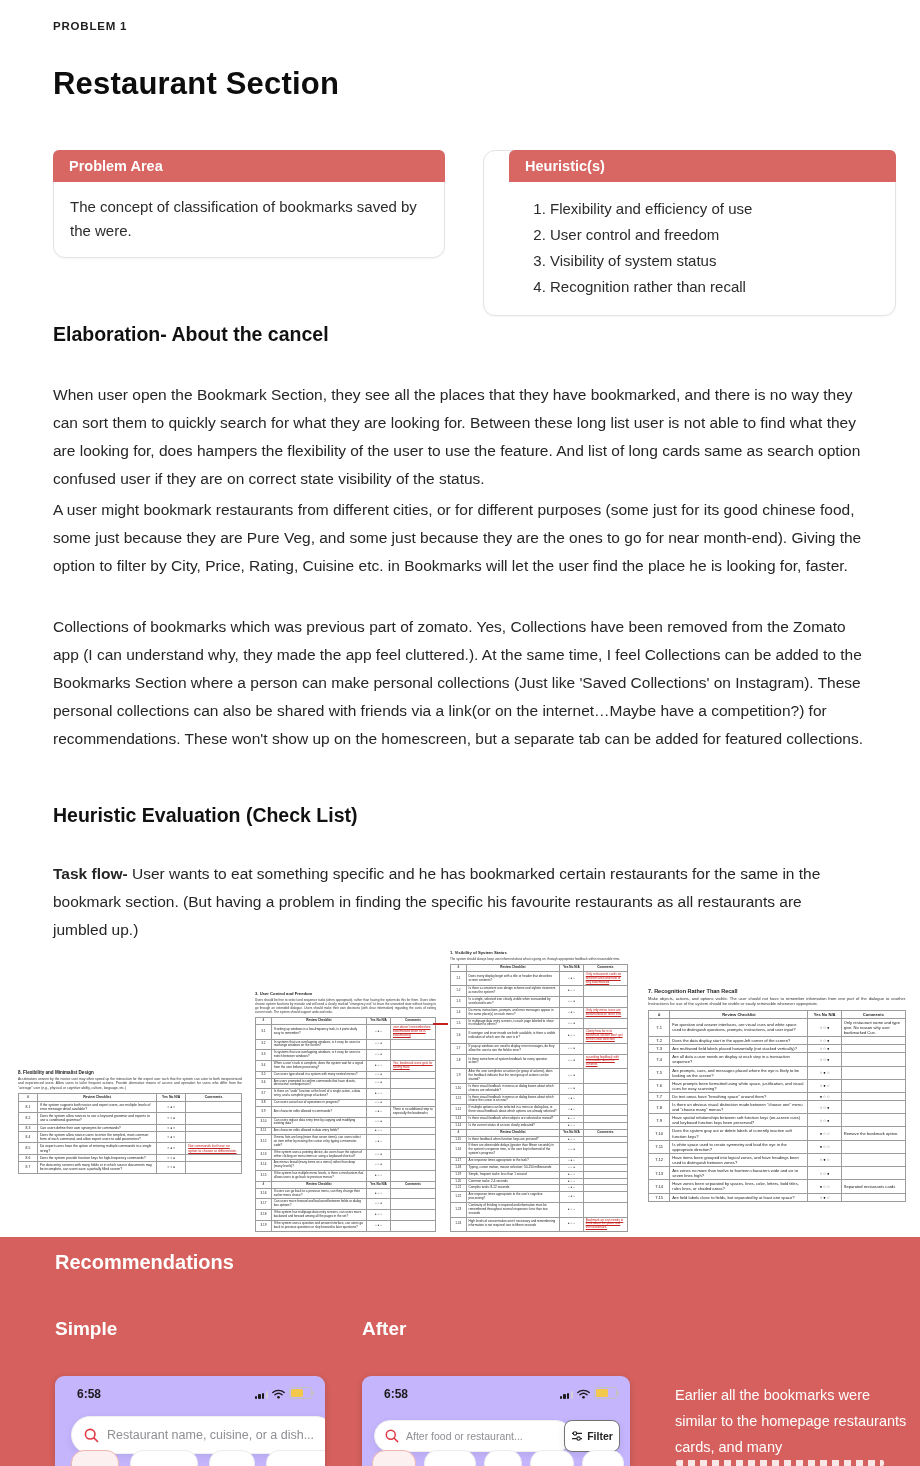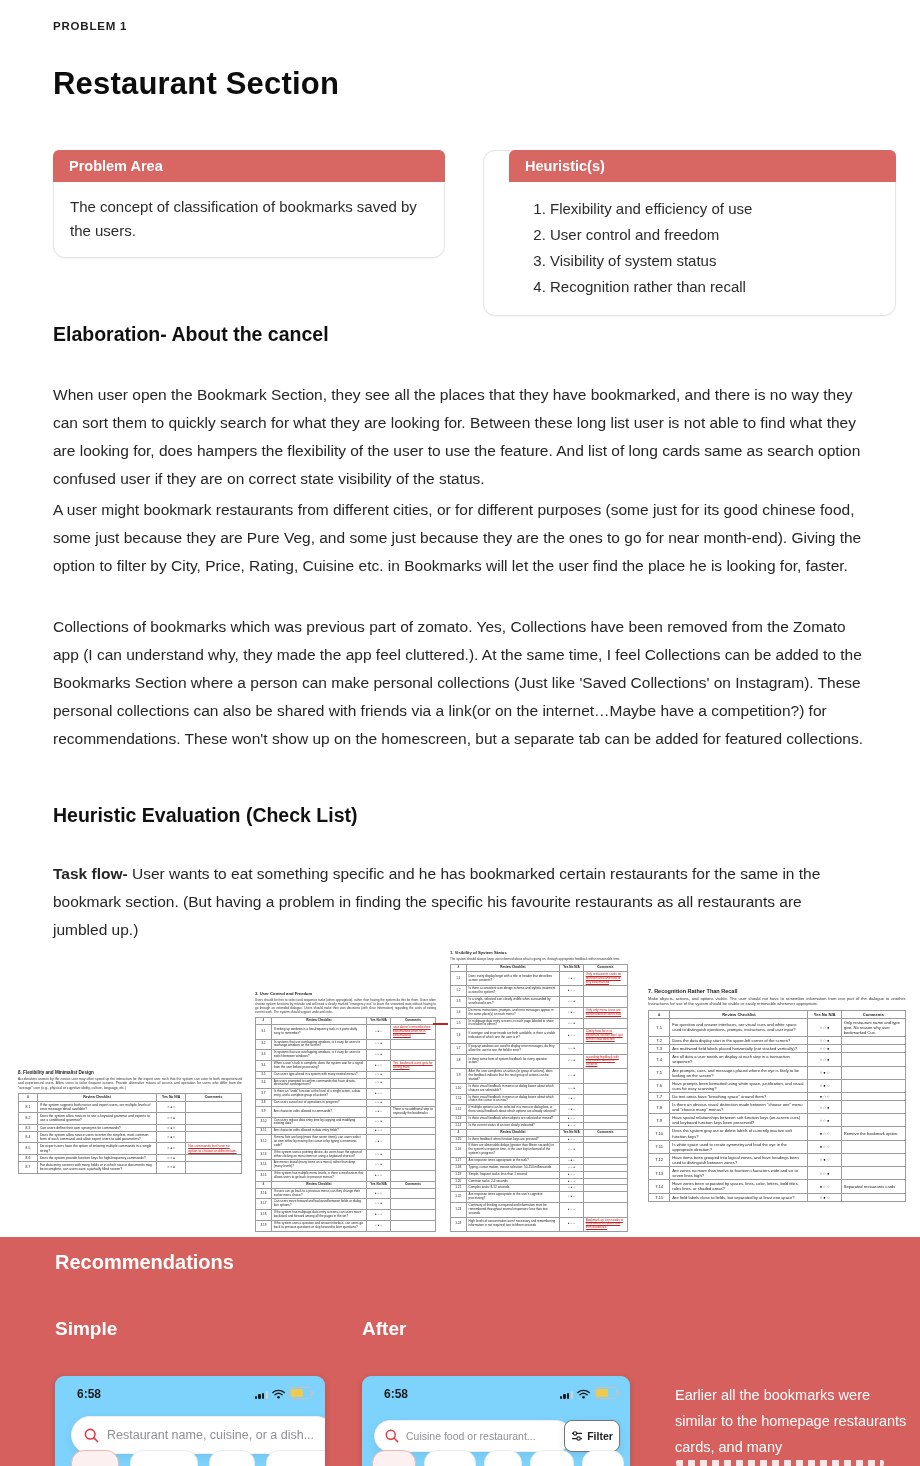--- a/index.html
+++ b/index.html
@@ -35,21 +35,21 @@
   .m8{left:18px;top:1070px;width:224px;font-size:3.4px;}
   .m3{left:255px;top:991px;width:181px;font-size:3.1px;}
   .m1{left:450px;top:950px;width:178px;font-size:3.1px;}
   .m7{left:648px;top:988px;width:258px;font-size:4.1px;}
   .red-pointer{left:433px;top:1023px;width:15px;height:2px;background:#c32020;}
   
   .band{left:0;top:1237px;width:920px;height:229px;background:#d5605d;}
   .band-h{left:55px;top:1251px;font-size:20px;font-weight:bold;color:#fff;}
   .sub-h{top:1318px;font-size:19px;font-weight:bold;color:#fff;}
   .sub-before{left:55px;} .sub-after{left:362px;}
-  .phone{position:absolute;top:1376px;height:90px;background:#7dd3fc;border-radius:9px 9px 0 0;
+  .phone{position:absolute;top:1376px;height:90px;background:#c4b5fd;border-radius:9px 9px 0 0;
          box-shadow:0 2px 6px rgba(0,0,0,.15);overflow:hidden;}
   .ph-before{left:55px;width:270px;}
   .ph-after{left:362px;width:268px;}
   .statusbar{position:absolute;left:0;top:10px;width:100%;height:16px;}
   .time{position:absolute;left:22px;top:1px;font-size:12px;font-weight:bold;color:#1b1b1b;}
   .sticons{position:absolute;right:13px;top:2px;display:flex;align-items:flex-end;gap:4px;height:11px;}
   .sig{display:flex;align-items:flex-end;gap:1.5px;height:8px;}
   .sig i{display:block;width:2.2px;background:#1b1b1b;border-radius:1px;}
   .sig i:nth-child(1){height:3px;} .sig i:nth-child(2){height:4.6px;}
   .sig i:nth-child(3){height:6.2px;} .sig i:nth-child(4){height:8px;background:#d2d2d2;}
@@ -76,21 +76,21 @@
      background:repeating-linear-gradient(90deg,#fff 0 7px,rgba(255,255,255,0) 7px 12px);}
 </style>
 </head>
 <body>
 
 <div class="abs eyebrow">PROBLEM 1</div>
 <div class="abs pagetitle">Restaurant Section</div>
 
 <div class="card card-pa">
   <div class="card-h">Problem Area</div>
-  <div class="card-b">The concept of classification of bookmarks saved by the users.</div>
+  <div class="card-b">The concept of classification of bookmarks saved by the were.</div>
 </div>
 
 <div class="card card-he">
   <div class="card-h">Heuristic(s)</div>
   <div class="card-b">
     <ol>
       <li>Flexibility and efficiency of use</li>
       <li>User control and freedom</li>
       <li>Visibility of system status</li>
       <li>Recognition rather than recall</li>
@@ -629,21 +629,21 @@
           <b></b>
           <u></u>
         </span>
     </span>
   </div>
   <div class="searchbar sb-after">
     <svg width="14" height="14" viewBox="0 0 16 16">
       <circle cx="6.6" cy="6.6" r="5.1" fill="none" stroke="#e23744" stroke-width="1.7"></circle>
       <line x1="10.6" y1="10.6" x2="14.4" y2="14.4" stroke="#e23744" stroke-width="1.7" stroke-linecap="round"></line>
     </svg>
-    <span class="sb-ph">Cuisine food or restaurant...</span>
+    <span class="sb-ph">After food or restaurant...</span>
   </div>
   <div class="filterbtn">
     <svg width="12" height="12" viewBox="0 0 12 12">
       <line x1="1" y1="3.4" x2="11" y2="3.4" stroke="#222" stroke-width="1.1"></line>
       <circle cx="4" cy="3.4" r="1.7" fill="#fff" stroke="#222" stroke-width="1.1"></circle>
       <line x1="1" y1="8.6" x2="11" y2="8.6" stroke="#222" stroke-width="1.1"></line>
       <circle cx="7.6" cy="8.6" r="1.7" fill="#fff" stroke="#222" stroke-width="1.1"></circle>
     </svg>
     <span>Filter</span>
   </div>

